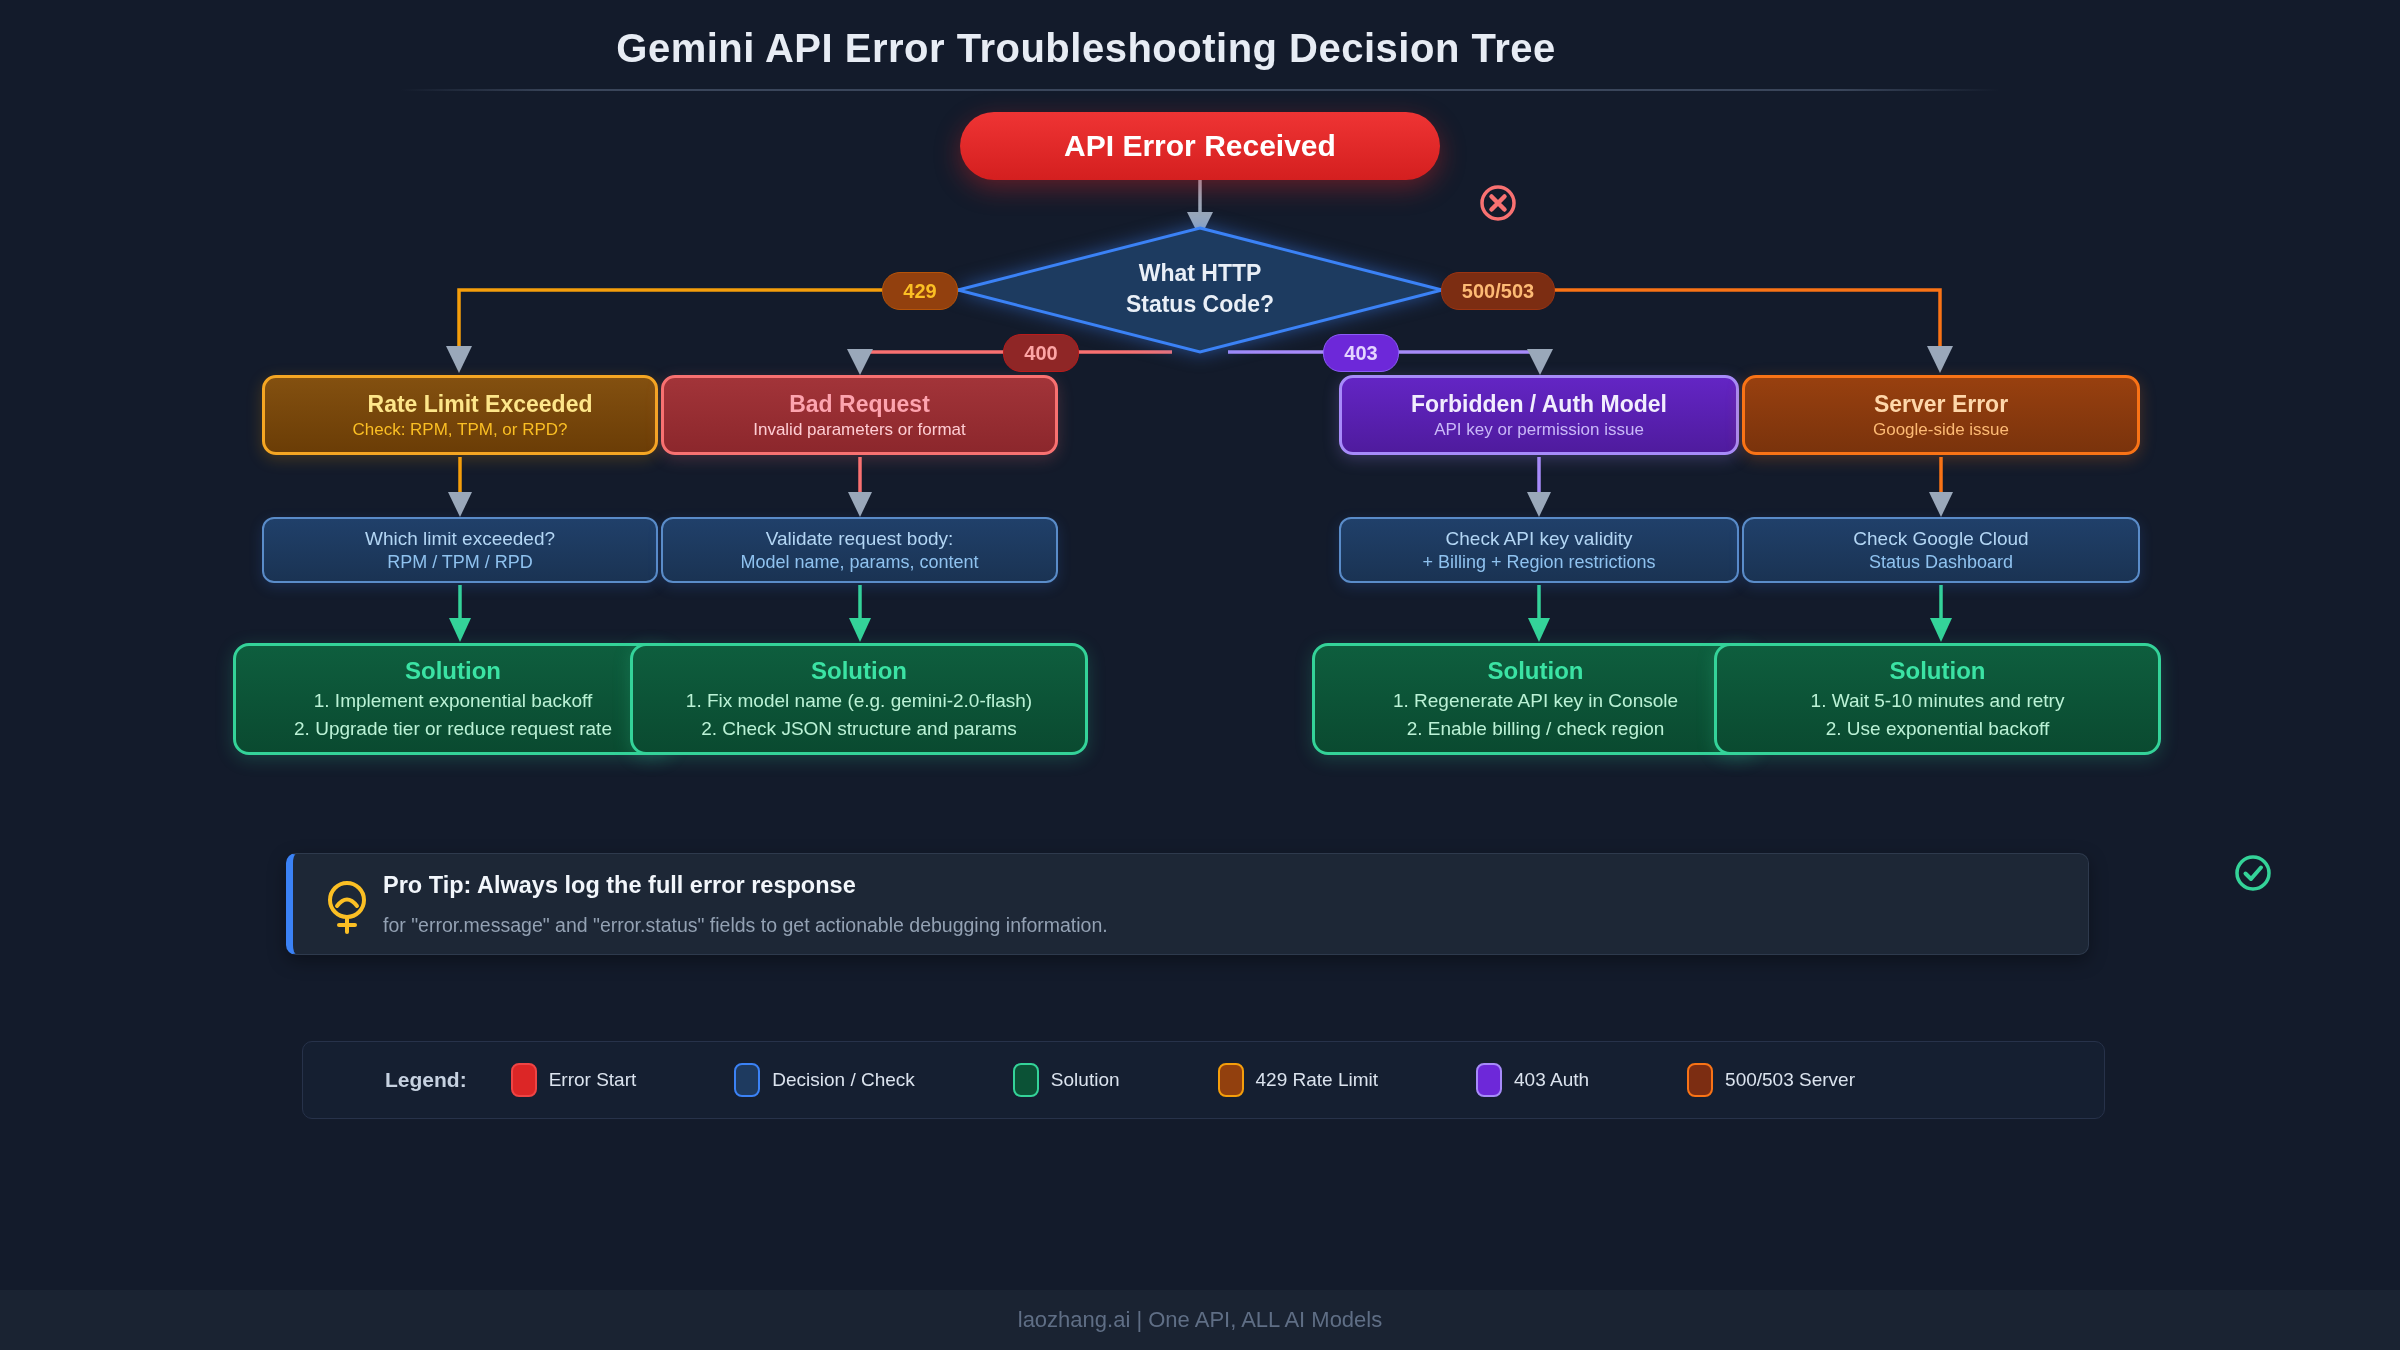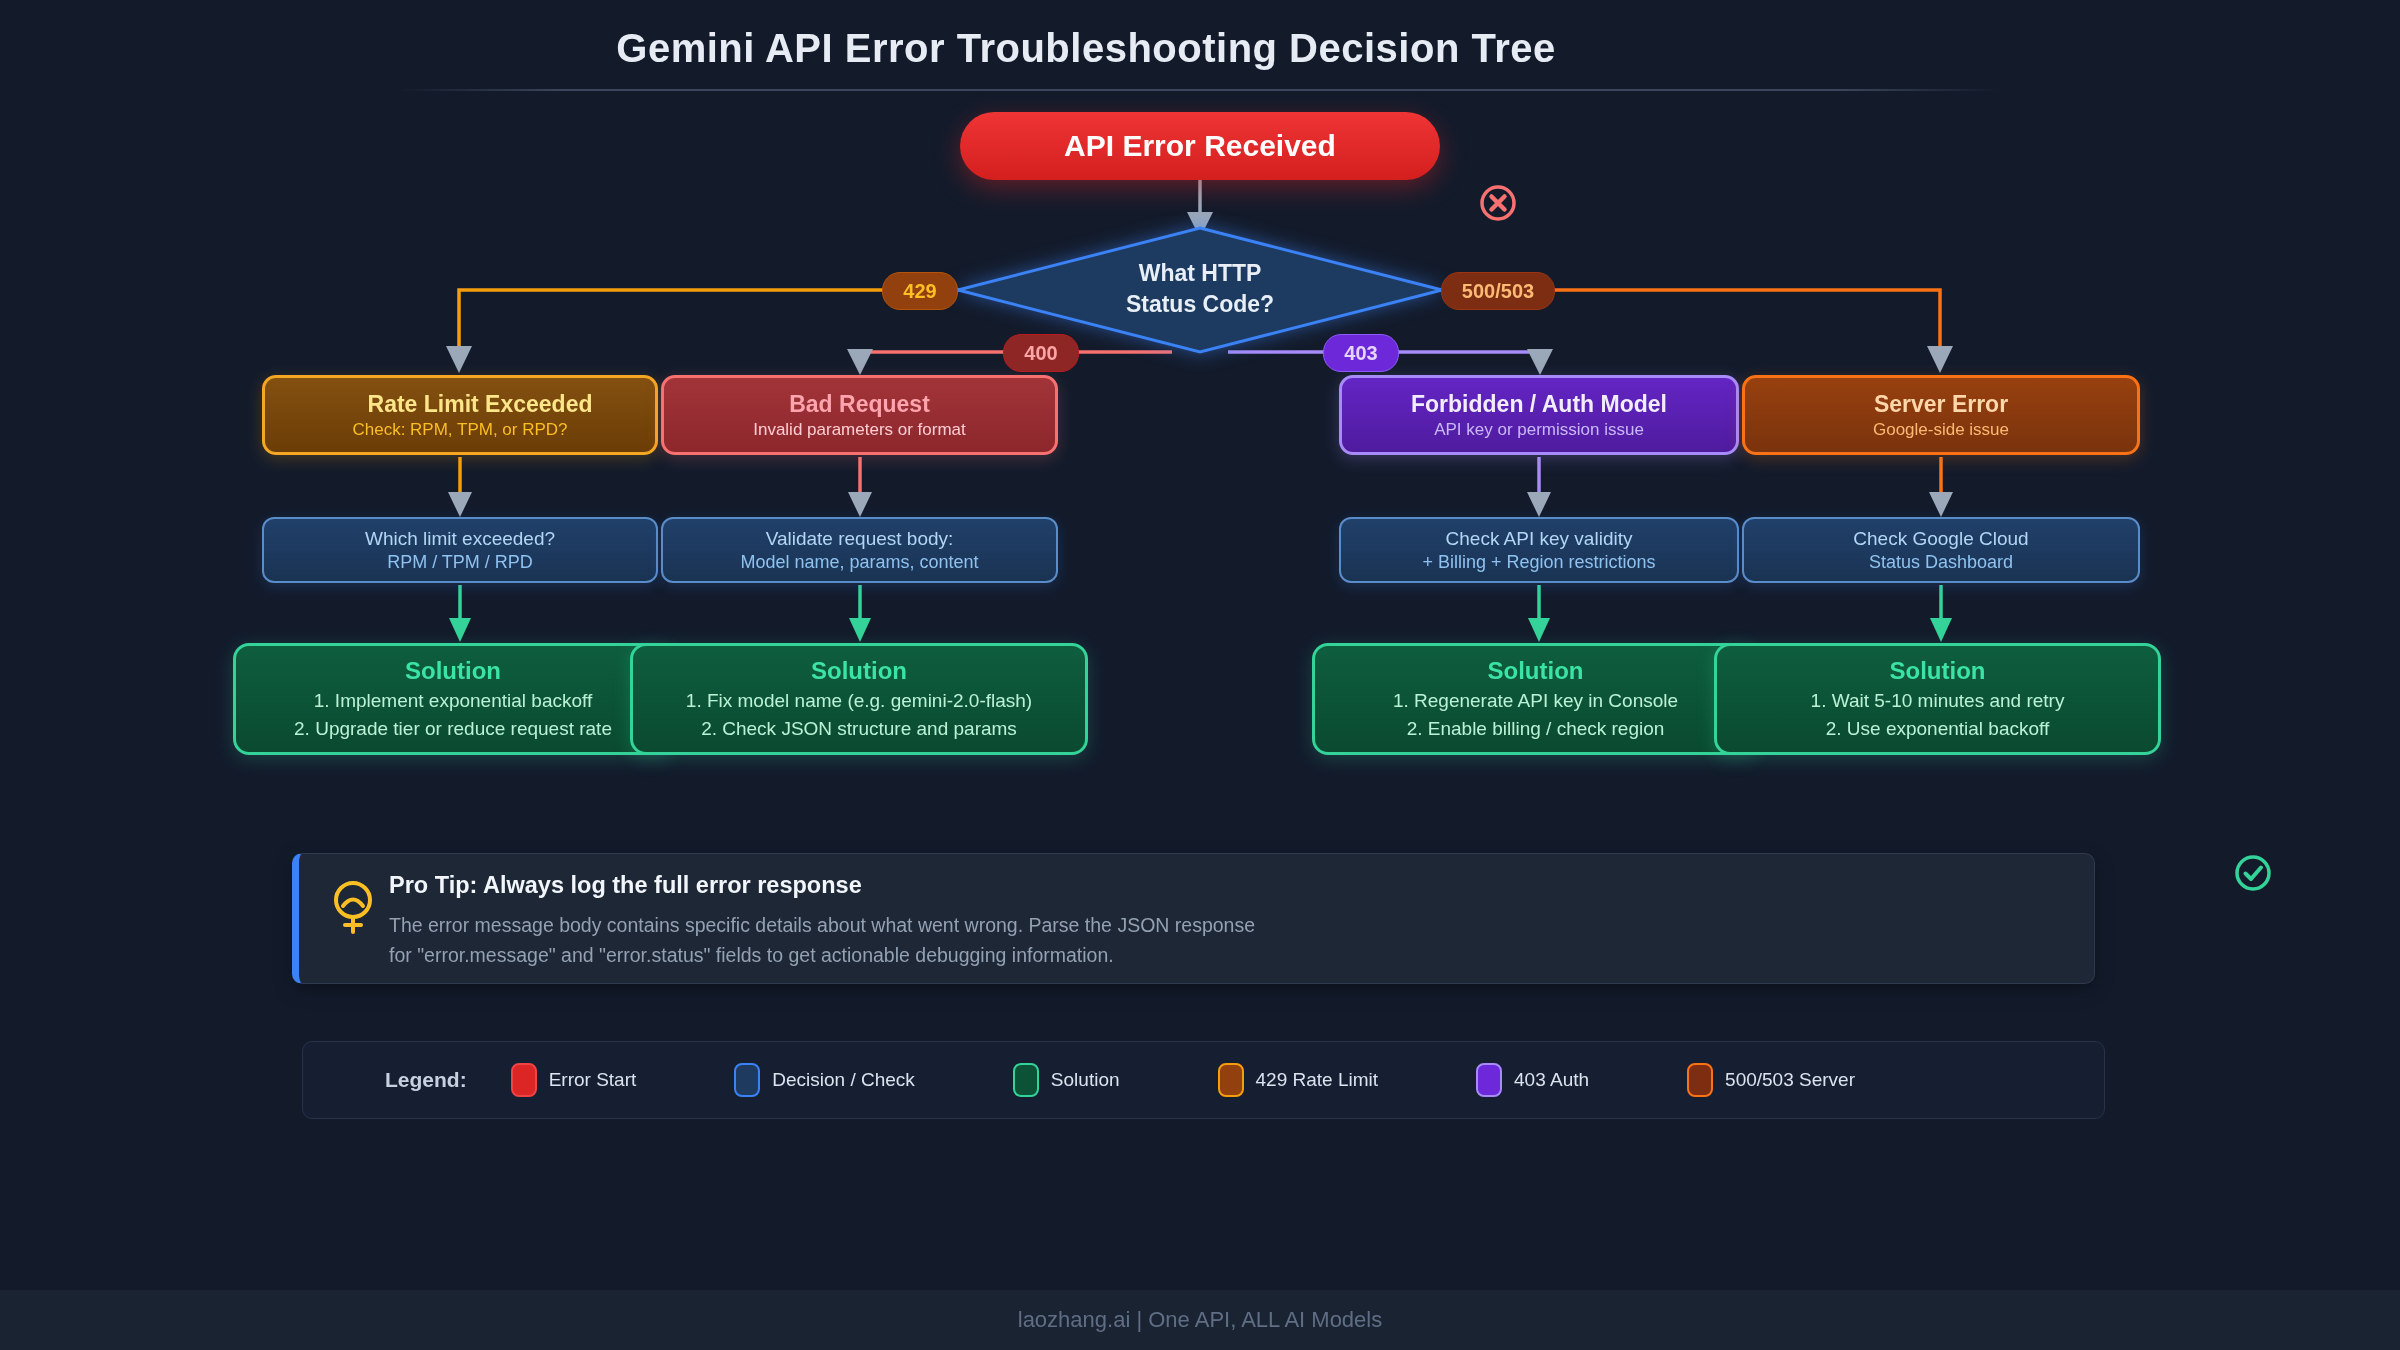--- a/index.html
+++ b/index.html
@@ -69,21 +69,21 @@
     top:643px;height:112px;border-radius:16px;gap:3px;
     background:linear-gradient(180deg,#0e5e3e,#0a4a30);border:3px solid #34d399;
     box-shadow:0 4px 18px rgba(52,211,153,.22);
   }
   .solution-title{font-size:24px;font-weight:bold;color:#3be3a4;line-height:28px;}
   .solution-step{font-size:19px;color:#bbf2d6;line-height:25px;white-space:nowrap;}
   
   .float-icon{position:absolute;z-index:5;}
   
   .pro-tip{
-    position:absolute;left:292px;top:853px;width:1803px;height:131px;z-index:2;
+    position:absolute;left:286px;top:853px;width:1803px;height:102px;z-index:2;
     background:#1d2736;border:1px solid #2e3a4d;border-left:7px solid #3b82f6;
     border-radius:10px;box-sizing:border-box;box-shadow:0 6px 18px rgba(0,0,0,.35);
   }
   .tip-bulb{position:absolute;left:32px;top:24px;}
   .tip-title{
     position:absolute;left:90px;top:18px;
     font-size:23.5px;font-weight:bold;color:#f2f6fb;
   }
   .tip-body{
     position:absolute;left:90px;top:56px;
@@ -235,21 +235,20 @@
     <div class="tip-bulb">
       <svg width="44" height="58" viewBox="0 0 44 58">
         <circle cx="22" cy="22" r="17" fill="none" stroke="#fbbf24" stroke-width="4"></circle>
         <path d="M12 28 Q 22 15 32 28" fill="none" stroke="#fbbf24" stroke-width="4" stroke-linecap="round"></path>
         <line x1="22" y1="39" x2="22" y2="54" stroke="#fbbf24" stroke-width="4" stroke-linecap="round"></line>
         <line x1="14" y1="47" x2="30" y2="47" stroke="#fbbf24" stroke-width="4" stroke-linecap="round"></line>
       </svg>
     </div>
     <div class="tip-title">Pro Tip: Always log the full error response</div>
     <div class="tip-body">
-      <div>The error message body contains specific details about what went wrong. Parse the JSON response</div>
       <div>for "error.message" and "error.status" fields to get actionable debugging information.</div>
     </div>
   </div>
 
   <div class="float-icon" style="left:2234px;top:854px;">
     <svg width="38" height="38" viewBox="0 0 38 38">
       <circle cx="19" cy="19" r="16" fill="none" stroke="#34d399" stroke-width="3.5"></circle>
       <path d="M11.5 19.5 L17 25 L27 13.5" fill="none" stroke="#34d399" stroke-width="4" stroke-linecap="round" stroke-linejoin="round"></path>
     </svg>
   </div>

